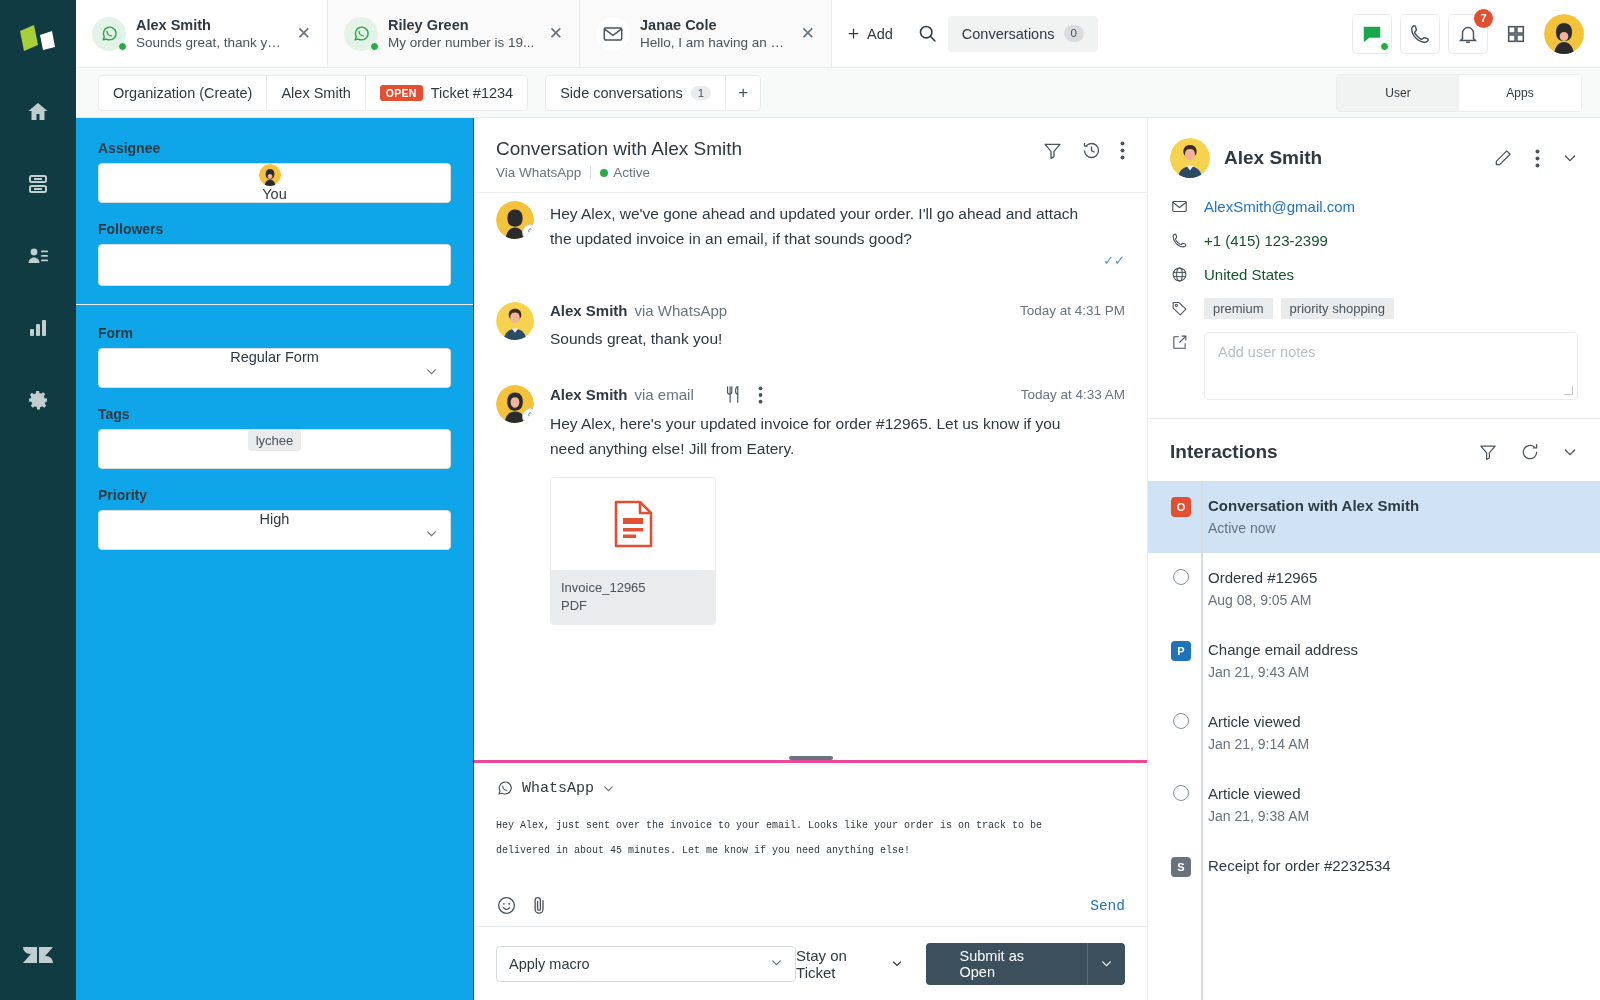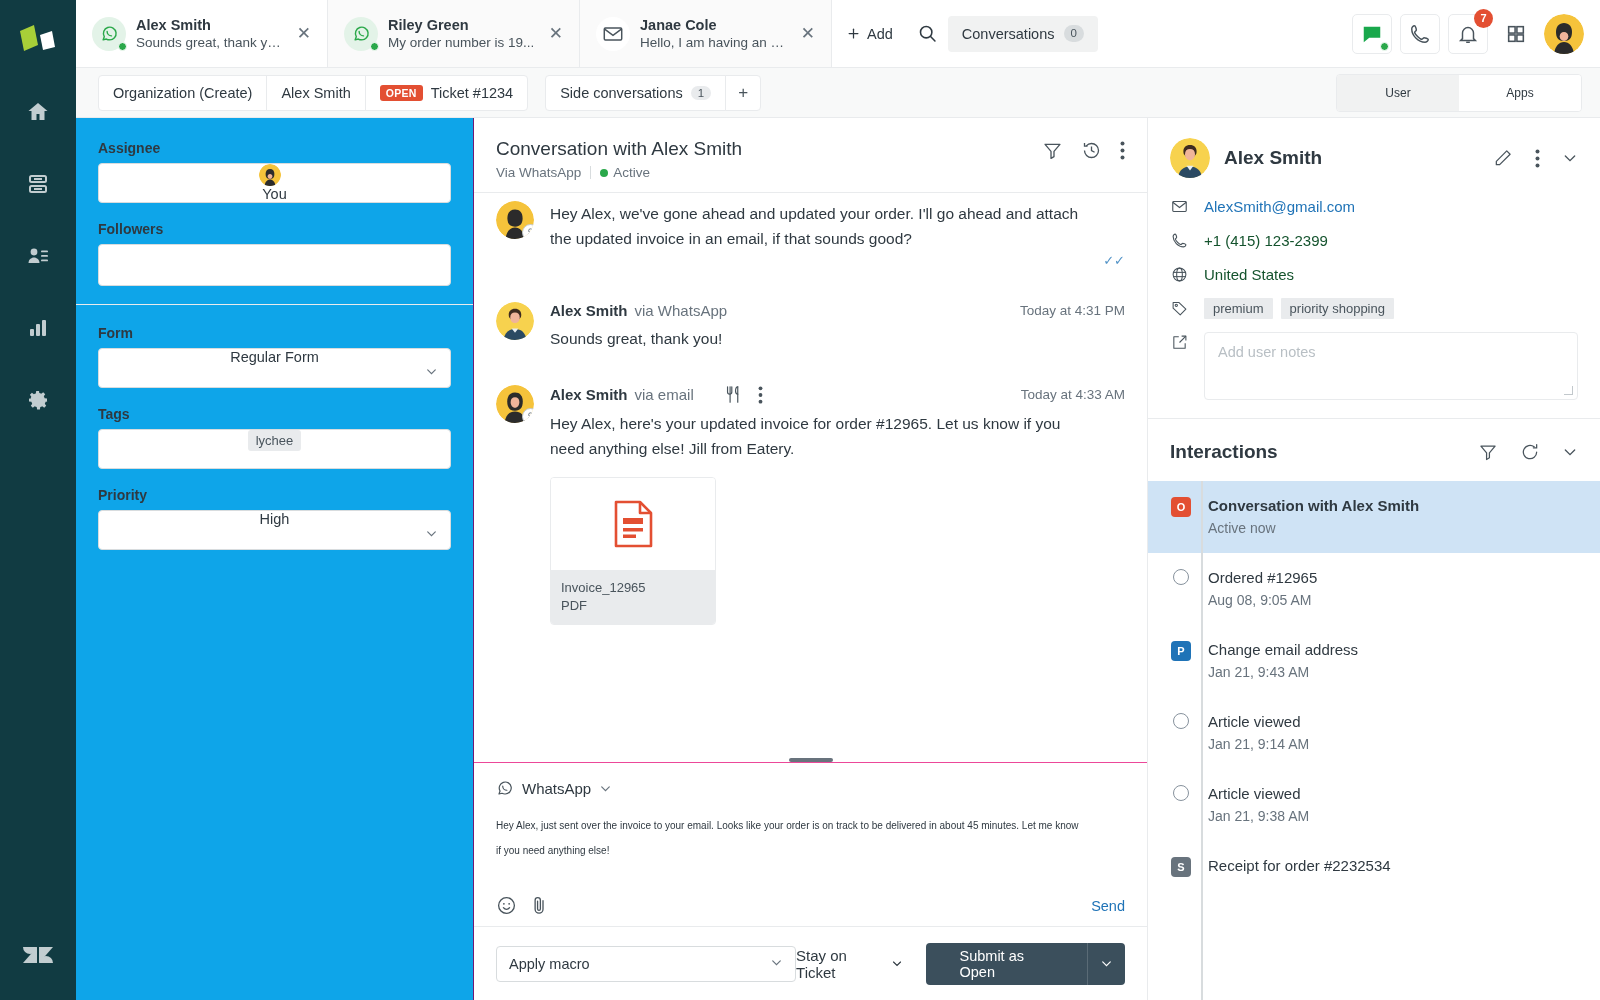--- a/index.html
+++ b/index.html
@@ -183,21 +183,21 @@
   .attach {
     margin-top: 16px; width: 166px; border: 1px solid #e9ebed; border-radius: 4px; overflow: hidden; cursor: pointer;
   }
   .attach-top { height: 92px; display: flex; align-items: center; justify-content: center; background: #fff; }
   .attach-ft { background: #e9ebed; padding: 9px 10px; }
   .attach-nm { font-size: 13px; color: #49545c; line-height: 18px; }
 
   .grabber { display: flex; justify-content: center; padding: 6px 0 0 0; }
   .grabber span { width: 44px; height: 4px; background: #68737d; border-radius: 2px; cursor: row-resize; display:block; }
 
-  .composer { border-top: 1px solid #ec4899; padding: 16px 22px 10px 22px; }
+  .composer { border-top: 3px solid #ec4899; padding: 16px 22px 10px 22px; font-family: Liberation Mono, monospace; }
   .chan { display: flex; align-items: center; gap: 8px; font-size: 15px; color: #2f3941; cursor: pointer; }
   .comp-text { font-size: 10px; line-height: 25px; color: #2f3941; margin-top: 16px; max-width: 585px; }
   .comp-tools { display: flex; align-items: center; gap: 12px; margin-top: 32px; }
   .send { margin-left: auto; color: #1f73b7; font-size: 14.5px; cursor: pointer; }
 
   .actionbar {
     border-top: 1px solid #e9ebed; height: 74px; flex: 0 0 74px;
     display: flex; align-items: center; padding: 0 22px; background: #fff;
   }
   .macro {

